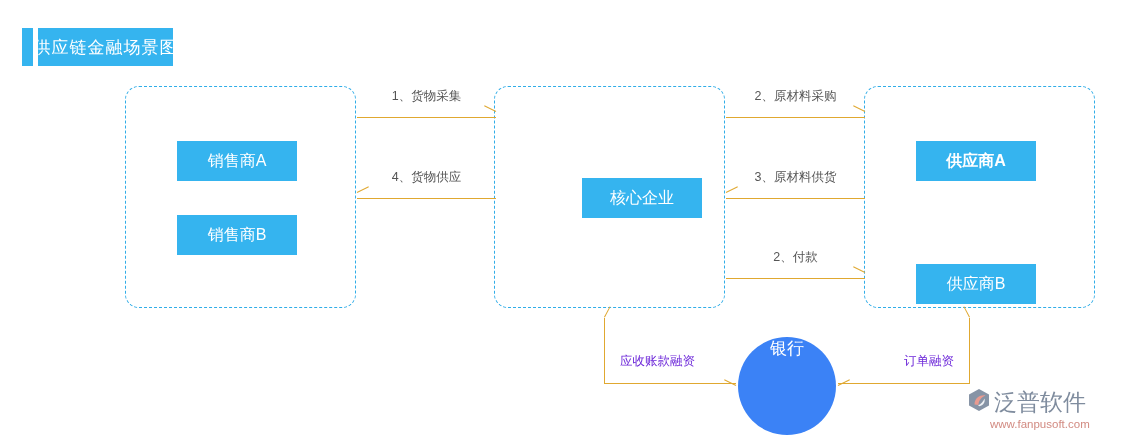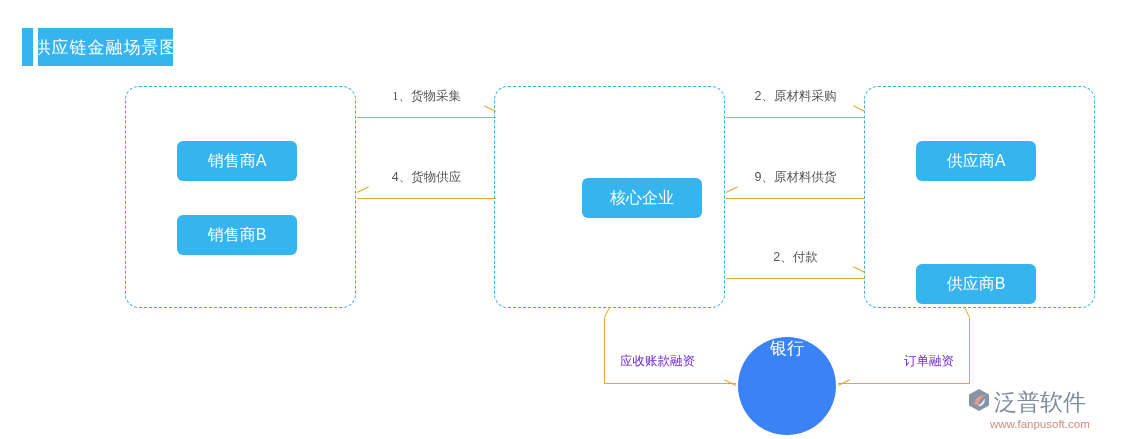--- a/index.html
+++ b/index.html
@@ -58,34 +58,34 @@
     background: #ffffff;
   }
   #group-left   { left: 125px; width: 231px; }
   #group-center { left: 494px; width: 231px; }
   #group-right  { left: 864px; width: 231px; }
 
   
   .chip {
     position: absolute;
     background: #35b4ef;
-    border-radius: 6px;
+    border-radius: 0;
     display: flex;
     align-items: center;
     justify-content: center;
     color: #ffffff;
     font-size: 16px;
     white-space: nowrap;
   }
   .chip.wide { width: 120px; height: 40px; }
 
   #chip-seller-a   { left: 177px; top: 141px; }
   #chip-seller-b   { left: 177px; top: 215px; }
   #chip-core       { left: 546px; top: 178px; margin-left: 36px; }
-  #chip-supplier-a { left: 916px; top: 141px; }
+  #chip-supplier-a { left: 916px; top: 141px; font-weight: bold; }
   #chip-supplier-b { left: 916px; top: 232px; margin-top: 32px; }
 
   
   .flow {
     position: absolute;
     width: 139px;
     height: 46px;
   }
   .flow .flow-label {
     position: absolute;
@@ -119,21 +119,21 @@
     transform-origin: right center;
   }
   
   .flow.to-left .head {
     left: 0;
     top: 23px;
     transform: rotate(-26deg);
     transform-origin: left center;
   }
 
-  #flow-1 { left: 357px; top: 88px; font-family: Liberation Serif, serif; }
+  #flow-1 { left: 357px; top: 88px; }
   #flow-4 { left: 357px; top: 169px; }
   #flow-5 { left: 357px; top: 249px; }
   #flow-2 { left: 726px; top: 88px; }
   #flow-3 { left: 726px; top: 169px; }
   #flow-6 { left: 726px; top: 249px; }
 
   
   #bank-node {
     position: absolute;
     left: 738px;
@@ -276,21 +276,21 @@
     <span class="flow-line"></span>
     <span class="head"></span>
   </div>
 
   <div id="flow-2" class="flow to-right">
     <span class="flow-label">2、原材料采购</span>
     <span class="flow-line"></span>
     <span class="head"></span>
   </div>
   <div id="flow-3" class="flow to-left">
-    <span class="flow-label">9、原材料供货</span>
+    <span class="flow-label">3、原材料供货</span>
     <span class="flow-line"></span>
     <span class="head"></span>
   </div>
   <div id="flow-6" class="flow to-right">
     <span class="flow-label">2、付款</span>
     <span class="flow-line"></span>
     <span class="head"></span>
   </div>
 
   <div id="elbow-left" class="elbow">

